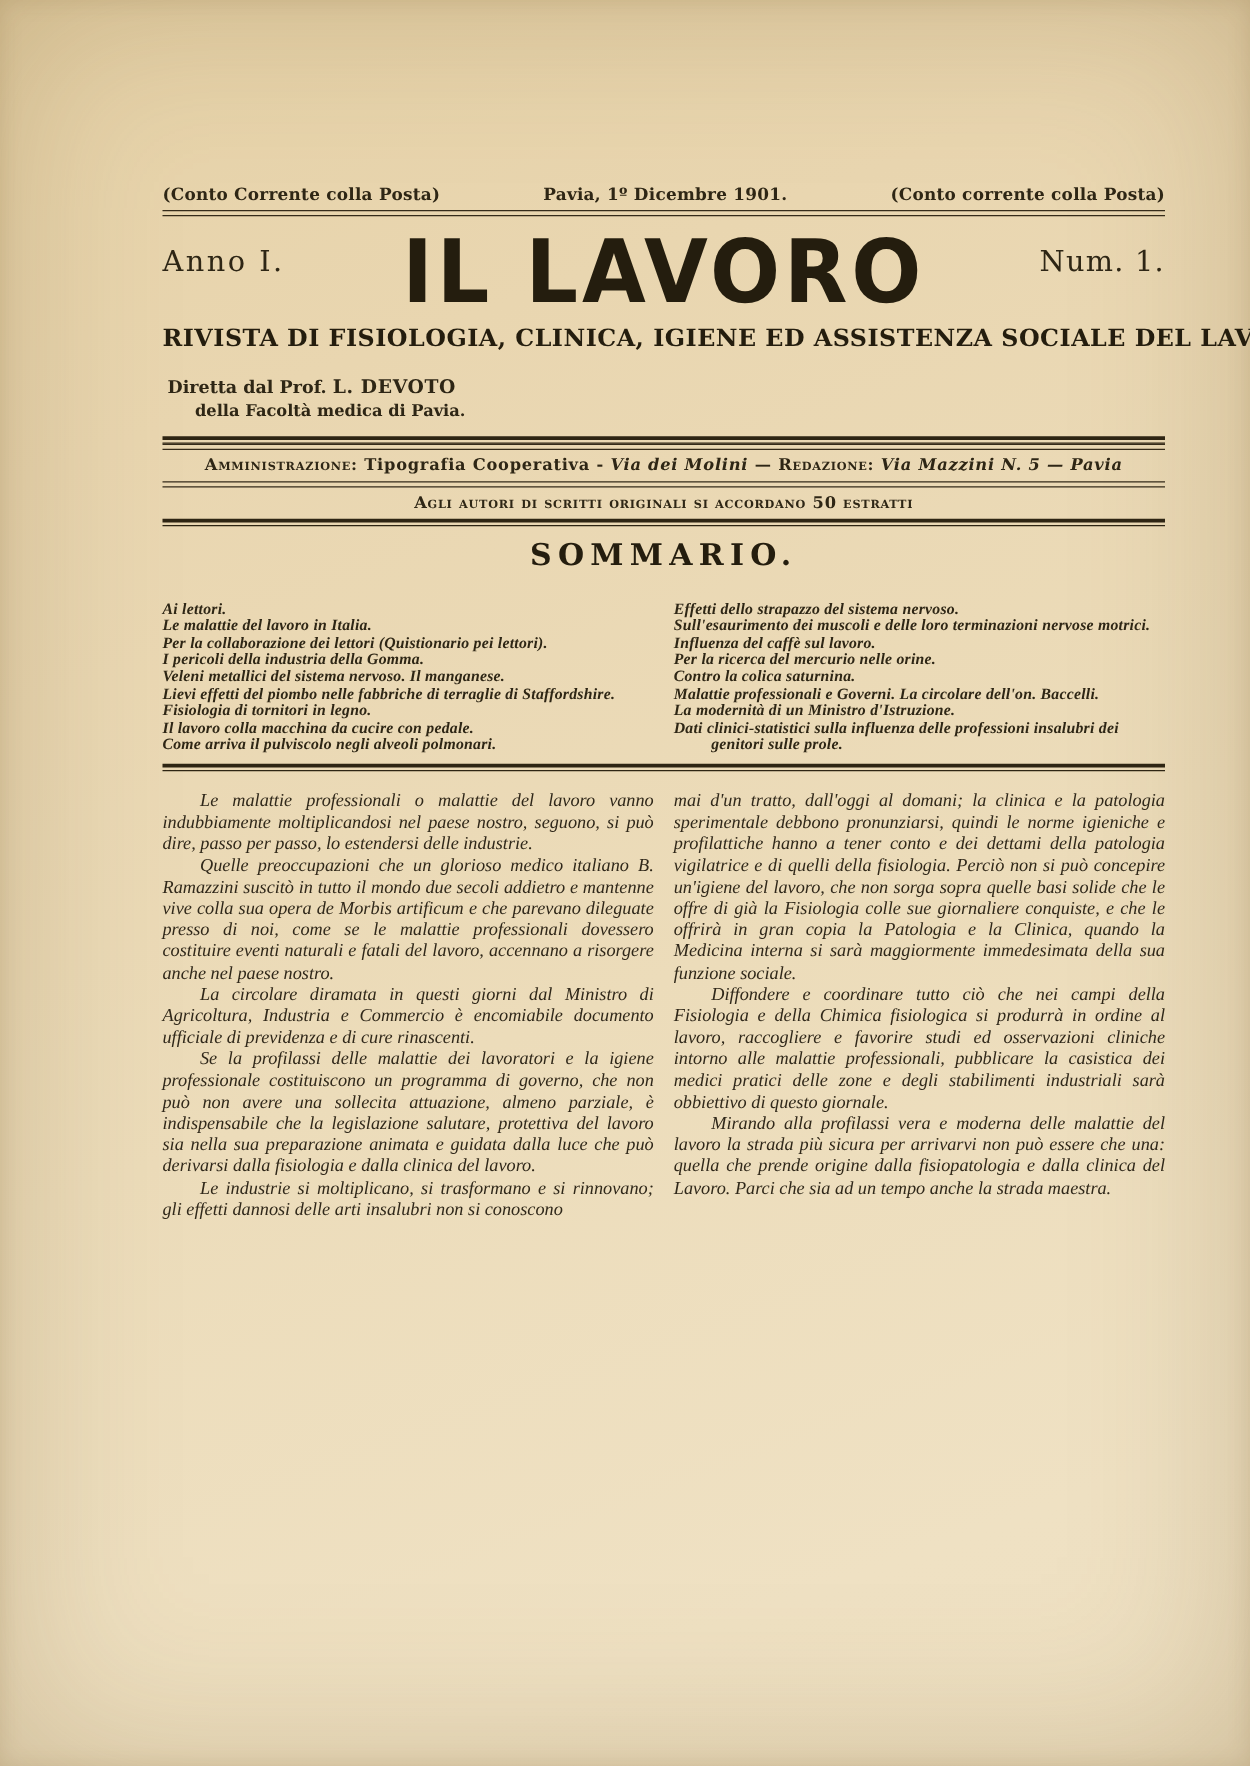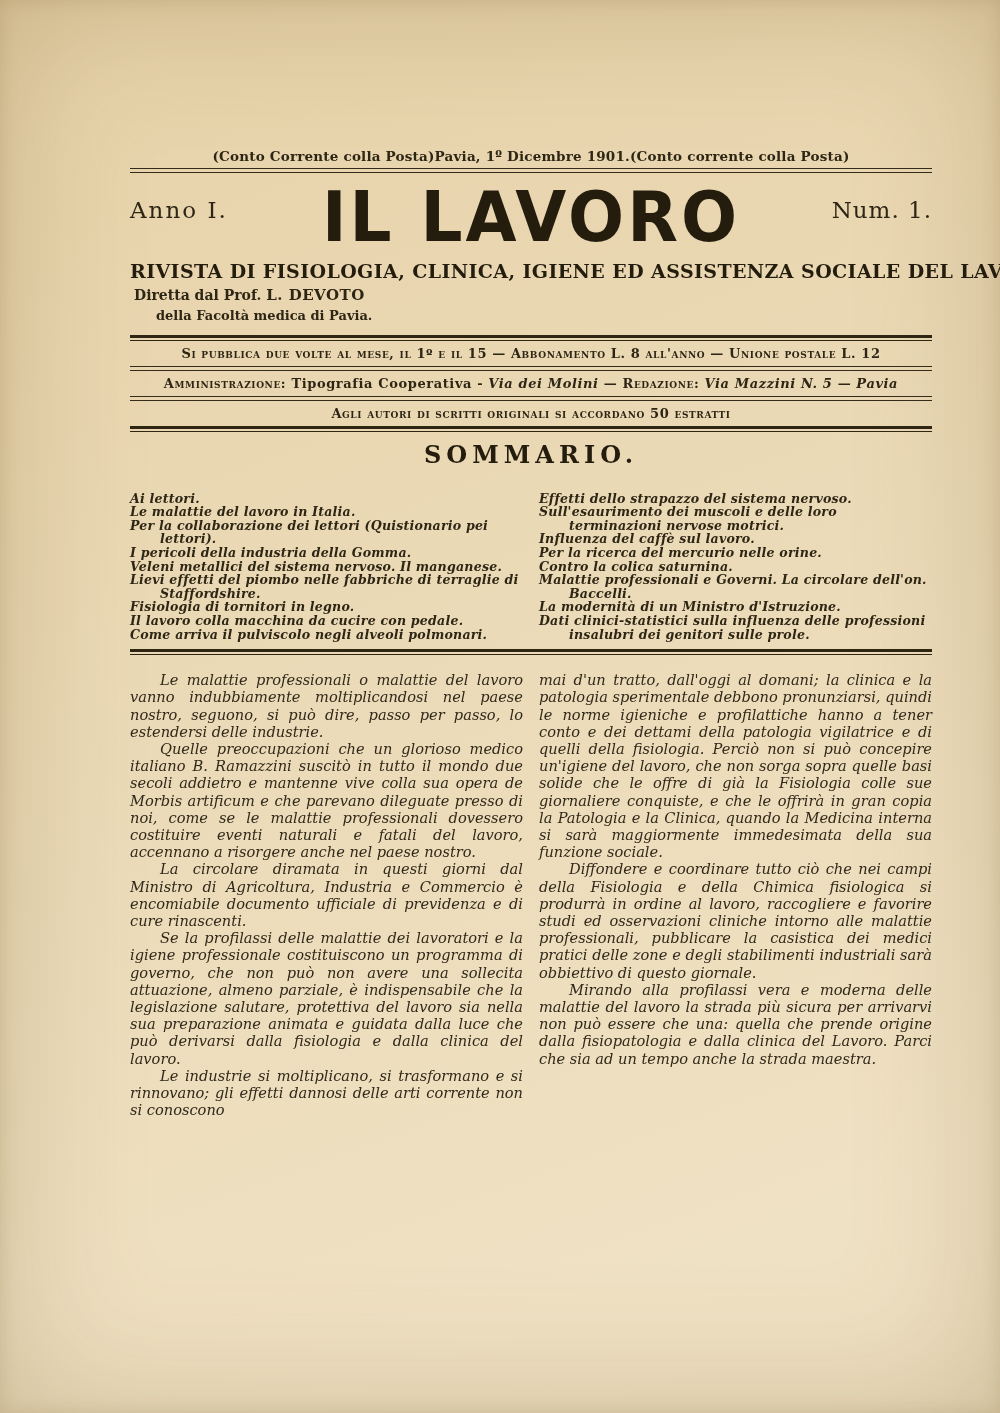--- a/index.html
+++ b/index.html
@@ -7,49 +7,49 @@
     position:relative;
     width:1000px;height:1413px;
     box-sizing:border-box;
     padding:148px 68px 0 130px;
     background:linear-gradient(160deg,#e6d2a8 0%,#e9d6b0 22%,#ecdcba 55%,#efe1c3 85%,#eee0c2 100%);
     box-shadow:inset 0 0 140px rgba(122,92,42,.28), inset 0 0 18px rgba(122,92,42,.18);
     color:#2e2615;
     font-family:"DejaVu Serif","Liberation Serif",serif;
     overflow:hidden;
   }
-  .topline{display:flex;justify-content:center;align-items:baseline;
+  .topline{display:flex;justify-content:space-between;align-items:baseline;
     font-size:13.5px;font-weight:700;letter-spacing:.2px;}
   .rule{height:3px;border-top:1px solid #352b1a;border-bottom:1px solid #352b1a;}
   .rule--thick{height:2px;border-top:3px solid #2e2513;border-bottom:1px solid #2e2513;}
   .mast{display:flex;align-items:flex-start;margin-top:14px;}
   .mast .side{width:170px;font-size:23px;letter-spacing:2px;padding-top:10px;}
   .mast .side.right{text-align:right;letter-spacing:1px;}
   .mast .title{flex:1;text-align:center;
     font-family:"DejaVu Sans","Liberation Sans",sans-serif;
     font-weight:700;font-size:66px;line-height:.95;letter-spacing:3px;
     transform:scaleY(1.06);color:#241d0e;}
   .subtitle{text-align:center;margin-top:10px;font-weight:700;font-size:19px;
     letter-spacing:.4px;color:#241d0e;white-space:nowrap;}
-  .credits{display:flex;margin-top:4px;}
+  .credits{display:flex;margin-top:18px;}
   .credit{flex:1;}
   .credit .l1{font-size:14px;font-weight:700;}
   .credit .l1 .name{font-size:15px;letter-spacing:.5px;}
   .credit .l2{font-size:13px;font-weight:700;margin-top:4px;}
   .credit.left{text-align:left;padding-left:4px;}
   .credit.left .l2{padding-left:22px;}
   .credit.right{text-align:center;}
   .banner-line{font-size:13px;font-weight:700;text-align:center;
     font-variant:small-caps;letter-spacing:.6px;margin:5px 0;}
   .banner-line .bold-upright{font-variant:normal;font-weight:700;}
   .banner-line .ital{font-variant:normal;font-style:italic;font-weight:700;}
   .sommario-head{text-align:center;font-size:24px;font-weight:700;
     letter-spacing:5px;margin:8px 0 23px 0;color:#241d0e;}
   .cols{display:flex;gap:16px;}
-  .col{flex:1;min-width:0;}
+  .col{flex:1;min-width:0;font-family:Liberation Serif, serif;}
   .somm .item{font-size:12.6px;font-weight:700;font-style:italic;
     line-height:13.6px;padding-left:30px;text-indent:-30px;letter-spacing:.2px;}
   .article{margin-top:16px;}
   .article .col p{margin:0;font-size:14.6px;font-style:italic;line-height:17.2px;
     text-align:justify;text-indent:30px;color:#30281a;}
   .article .col p.noindent{text-indent:0;}
   .mt4{margin-top:4px;} .mt8{margin-top:8px;}
   .mt12{margin-top:12px;}
 </style>
 </head>
@@ -78,21 +78,20 @@
         <span>Diretta dal Prof. </span><span class="name">L. DEVOTO</span>
       </div>
       <div class="l2">della Facoltà medica di Pavia.</div>
     </div>
     <div class="credit right">
     </div>
   </div>
 
   <div class="rule rule--thick mt12"></div>
 
-  <div class="banner-line">Si pubblica due volte al mese, il 1º e il 15 — Abbonamento L. 8 all'anno — Unione postale L. 12</div>
   <div class="rule"></div>
 
   <div class="banner-line">
     <span>Amministrazione: </span><span class="bold-upright">Tipografia Cooperativa</span><span> - </span><span class="ital">Via dei Molini</span><span> — </span><span>Redazione: </span><span class="ital">Via Mazzini N. 5 — Pavia</span>
   </div>
   <div class="rule"></div>
 
   <div class="banner-line">Agli autori di scritti originali si accordano 50 estratti</div>
   <div class="rule rule--thick"></div>
 
@@ -123,21 +122,21 @@
   </div>
 
   <div class="rule rule--thick mt8"></div>
 
   <div class="cols article">
     <div class="col">
       <p>Le malattie professionali o malattie del lavoro vanno indubbiamente moltiplicandosi nel paese nostro, seguono, si può dire, passo per passo, lo estendersi delle industrie.</p>
       <p>Quelle preoccupazioni che un glorioso medico italiano B. Ramazzini suscitò in tutto il mondo due secoli addietro e mantenne vive colla sua opera de Morbis artificum e che parevano dileguate presso di noi, come se le malattie professionali dovessero costituire eventi naturali e fatali del lavoro, accennano a risorgere anche nel paese nostro.</p>
       <p>La circolare diramata in questi giorni dal Ministro di Agricoltura, Industria e Commercio è encomiabile documento ufficiale di previdenza e di cure rinascenti.</p>
       <p>Se la profilassi delle malattie dei lavoratori e la igiene professionale costituiscono un programma di governo, che non può non avere una sollecita attuazione, almeno parziale, è indispensabile che la legislazione salutare, protettiva del lavoro sia nella sua preparazione animata e guidata dalla luce che può derivarsi dalla fisiologia e dalla clinica del lavoro.</p>
-      <p>Le industrie si moltiplicano, si trasformano e si rinnovano; gli effetti dannosi delle arti corrente non si conoscono</p>
+      <p>Le industrie si moltiplicano, si trasformano e si rinnovano; gli effetti dannosi delle arti insalubri non si conoscono</p>
     </div>
     <div class="col">
       <p class="noindent">mai d'un tratto, dall'oggi al domani; la clinica e la patologia sperimentale debbono pronunziarsi, quindi le norme igieniche e profilattiche hanno a tener conto e dei dettami della patologia vigilatrice e di quelli della fisiologia. Perciò non si può concepire un'igiene del lavoro, che non sorga sopra quelle basi solide che le offre di già la Fisiologia colle sue giornaliere conquiste, e che le offrirà in gran copia la Patologia e la Clinica, quando la Medicina interna si sarà maggiormente immedesimata della sua funzione sociale.</p>
       <p>Diffondere e coordinare tutto ciò che nei campi della Fisiologia e della Chimica fisiologica si produrrà in ordine al lavoro, raccogliere e favorire studi ed osservazioni cliniche intorno alle malattie professionali, pubblicare la casistica dei medici pratici delle zone e degli stabilimenti industriali sarà obbiettivo di questo giornale.</p>
       <p>Mirando alla profilassi vera e moderna delle malattie del lavoro la strada più sicura per arrivarvi non può essere che una: quella che prende origine dalla fisiopatologia e dalla clinica del Lavoro. Parci che sia ad un tempo anche la strada maestra.</p>
     </div>
   </div>
 
 </div>
 

